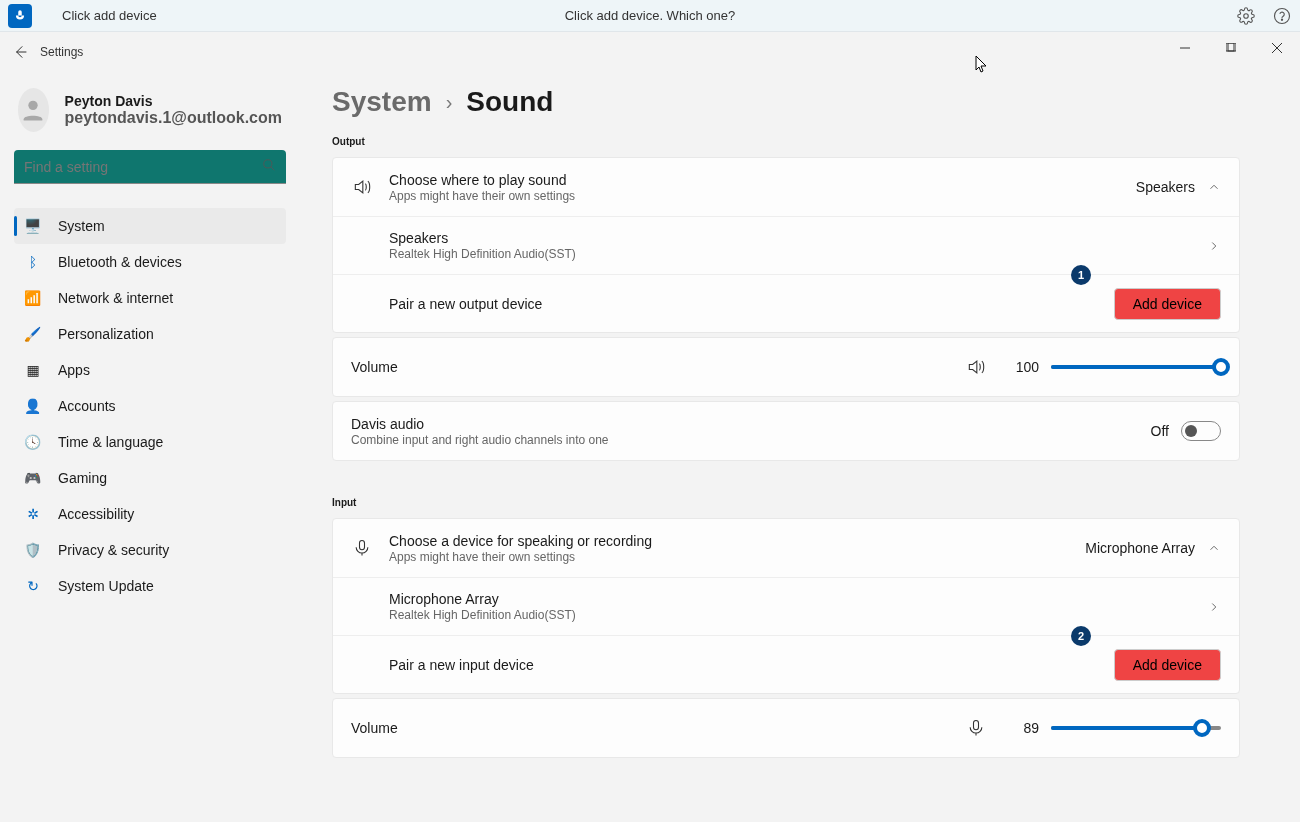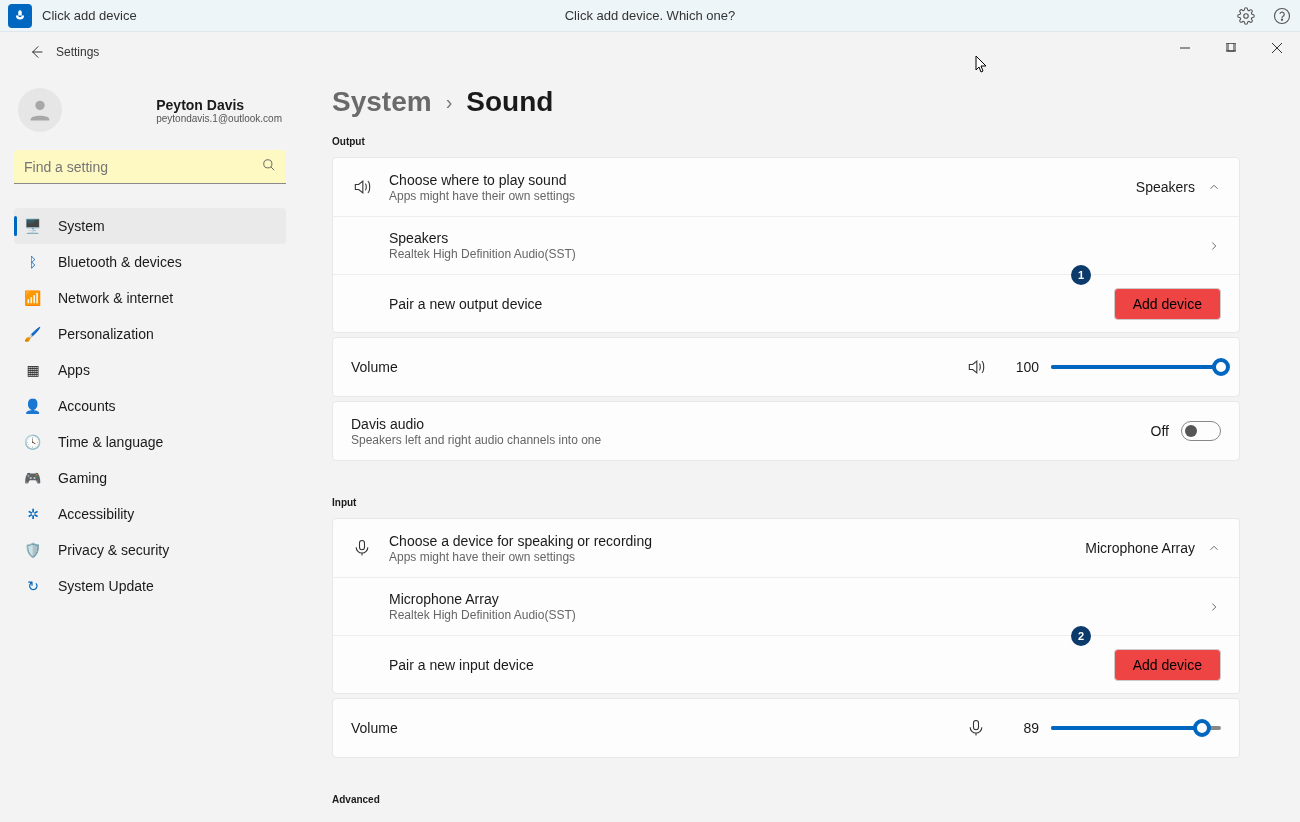--- a/index.html
+++ b/index.html
@@ -2,49 +2,49 @@
 <html><head>
 <meta charset="utf-8">
 <style>
   * { box-sizing: border-box; margin: 0; padding: 0; font-family: "Segoe UI", -apple-system, sans-serif; }
   body { width: 1300px; height: 822px; overflow: hidden; background: #f3f3f3; color: #1a1a1a; position: relative; }
 
   
   .assistant-bar { height: 32px; background: #eef5f8; display: flex; align-items: center; position: relative; padding: 0 8px; border-bottom: 1px solid #e0e6ea; }
   .assistant-mic { width: 24px; height: 24px; background: #0067c0; border-radius: 4px; display: flex; align-items: center; justify-content: center; margin-right: 10px; }
   .assistant-mic svg { width: 14px; height: 14px; fill: #fff; }
-  .assistant-title { font-size: 13px; color: #333; }
+  .assistant-title { font-size: 13px; color: #333; margin-left: 20px; }
   .assistant-center { position: absolute; left: 50%; transform: translateX(-50%); font-size: 13px; color: #333; }
   .assistant-right { margin-left: auto; display: flex; gap: 16px; align-items: center; }
   .assistant-icon { width: 20px; height: 20px; display: flex; align-items: center; justify-content: center; color: #555; cursor: pointer; }
   .assistant-icon svg { width: 18px; height: 18px; stroke: #555; fill: none; stroke-width: 1.5; }
 
   
-  .window-chrome { height: 40px; display: flex; align-items: center; position: relative; margin-left: 16px; }
+  .window-chrome { height: 40px; display: flex; align-items: center; position: relative; }
   .back-btn { width: 40px; height: 40px; display: flex; align-items: center; justify-content: center; cursor: pointer; }
   .back-btn svg { width: 16px; height: 16px; stroke: #333; fill: none; stroke-width: 1.5; }
   .app-title { font-size: 12px; color: #333; }
   .win-controls { position: absolute; right: 0; top: 0; display: flex; }
   .win-btn { width: 46px; height: 32px; display: flex; align-items: center; justify-content: center; cursor: pointer; }
   .win-btn svg { width: 10px; height: 10px; stroke: #333; fill: none; stroke-width: 1; }
 
   
   .layout { display: flex; height: calc(822px - 72px); }
   .sidebar { width: 300px; padding: 10px 14px 0 14px; }
   .content { flex: 1; padding: 14px 60px 0 32px; overflow: hidden; }
 
   
   .profile { display: flex; align-items: center; gap: 16px; padding: 6px 4px 18px 4px; justify-content: space-between; }
   .avatar { width: 44px; height: 44px; border-radius: 50%; background: #e6e6e6; display: flex; align-items: center; justify-content: center; }
   .avatar svg { width: 28px; height: 28px; fill: #a8a8a8; }
   .profile-name { font-size: 14px; font-weight: 600; }
-  .profile-email { font-size: 10px; color: #555; }
+  .profile-email { font-size: 16px; color: #555; font-weight: bold; }
 
   .search { position: relative; margin-bottom: 24px; }
-  .search input { width: 100%; height: 34px; border: none; border-bottom: 1px solid #888; background: #fef9c3; padding: 0 34px 0 10px; font-size: 14px; border-radius: 4px 4px 0 0; }
+  .search input { width: 100%; height: 34px; border: none; border-bottom: 1px solid #888; background: #0f766e; padding: 0 34px 0 10px; font-size: 14px; border-radius: 4px 4px 0 0; }
   .search-icon { position: absolute; right: 10px; top: 50%; transform: translateY(-50%); }
   .search-icon svg { width: 14px; height: 14px; stroke: #555; fill: none; stroke-width: 1.5; }
 
   .nav { list-style: none; }
   .nav-item { display: flex; align-items: center; gap: 16px; height: 36px; padding: 0 10px; font-size: 14px; border-radius: 4px; cursor: pointer; position: relative; }
   .nav-item.active { background: #eaeaea; }
   .nav-item.active::before { content: ""; position: absolute; left: 0; top: 8px; bottom: 8px; width: 3px; background: #0067c0; border-radius: 2px; }
   .nav-icon { width: 18px; height: 18px; display: flex; align-items: center; justify-content: center; font-size: 14px; }
 
   
@@ -283,21 +283,21 @@
               </div>
           </div>
         </div>
       </div>
     </div>
 
     <div class="card">
       <div class="row">
         <div class="row-body">
           <div class="row-title">Davis audio</div>
-          <div class="row-sub">Speakers left and right audio channels into one</div>
+          <div class="row-sub">Combine input and right audio channels into one</div>
         </div>
         <div class="row-right">
           <span>Off</span>
           <div class="toggle">
               <div class="toggle-knob"></div>
             </div>
         </div>
       </div>
     </div>
 
@@ -364,21 +364,20 @@
                 <div class="slider-fill" style="width:89%"></div>
                 <div class="slider-thumb" style="left:89%"></div>
               </div>
           </div>
         </div>
       </div>
     </div>
 
     <div class="section-gap"></div>
 
-    <div class="section-heading">Advanced</div>
 
   </div>
 </div>
 
 <div class="cursor" style="left:975px; top:56px">
   <svg viewBox="0 0 12 18">
       <path d="M0 0l0 14 3-3 2 5 2-1-2-5 5 0z" fill="#fff" stroke="#000" stroke-width="1"></path>
     </svg>
 </div>
 

